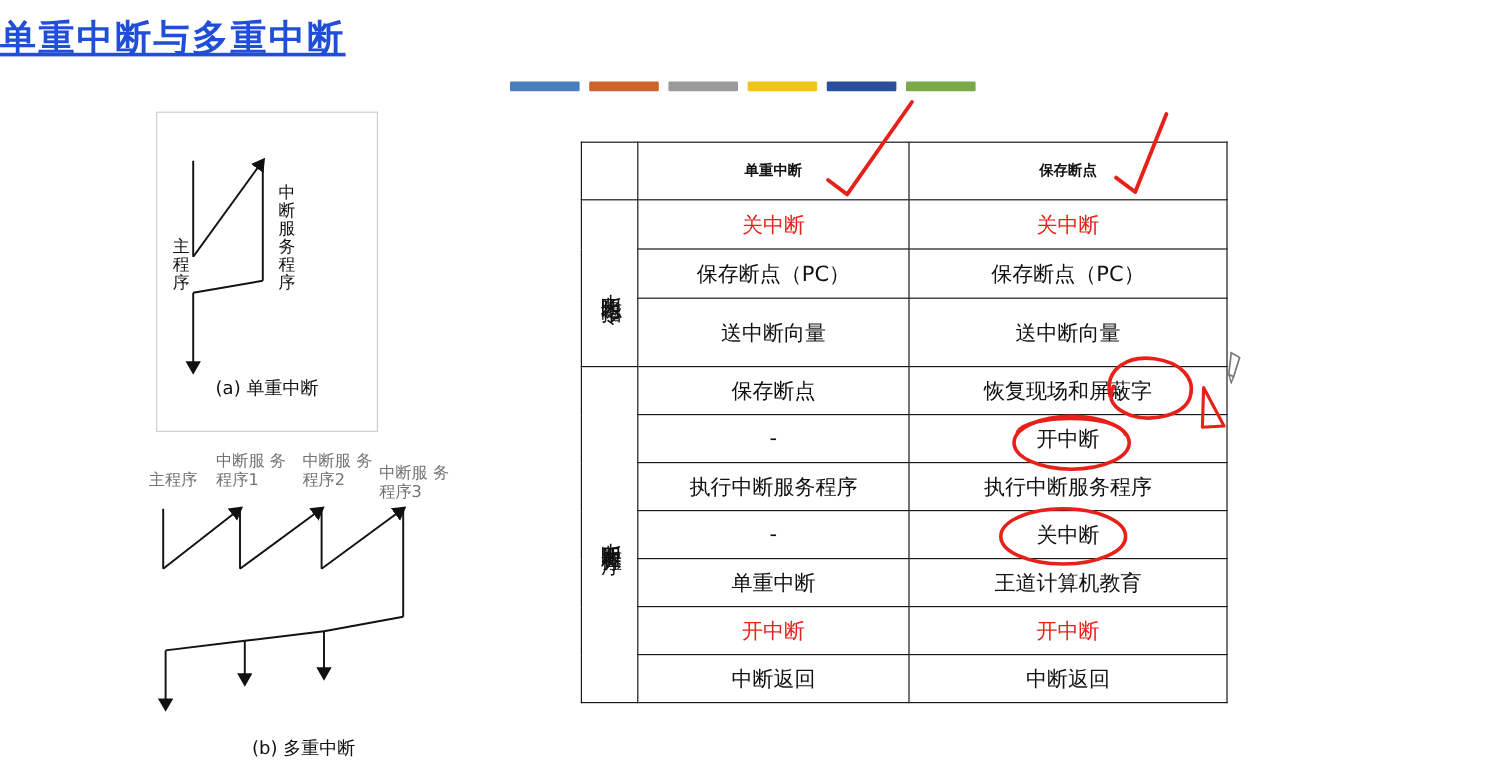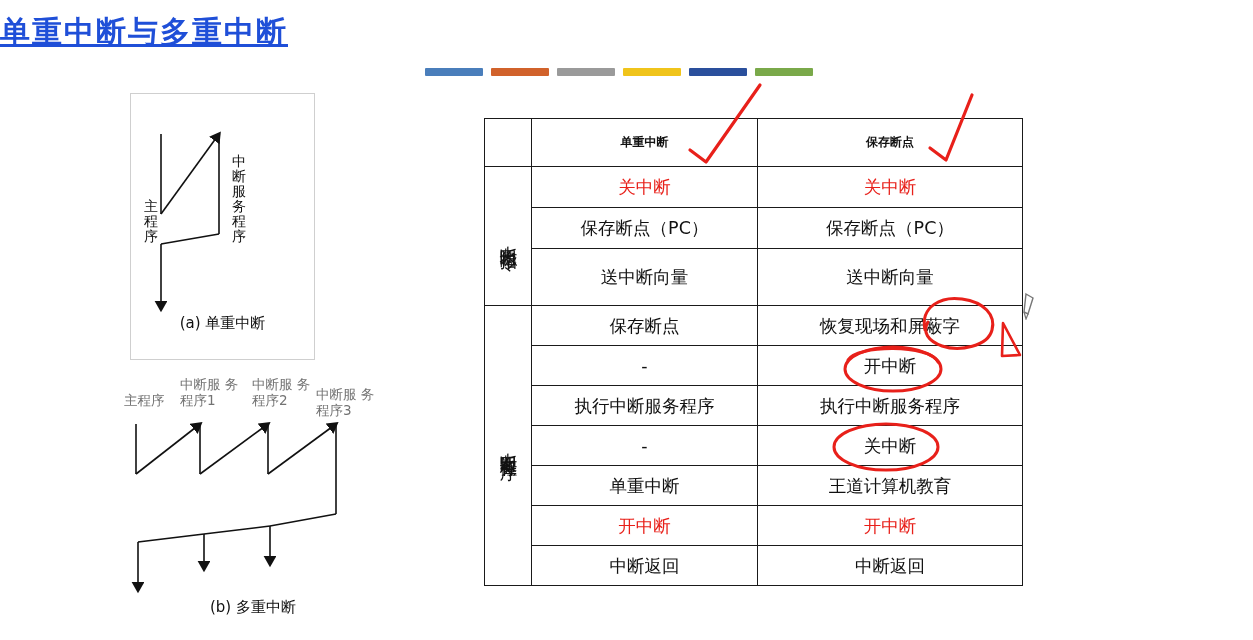--- a/index.html
+++ b/index.html
@@ -151,21 +151,21 @@
     <line x1="150" y1="60" x2="218" y2="10" stroke="#111" stroke-width="1.6" marker-end="url(#arrB)"></line>
     <line x1="218" y1="10" x2="218" y2="100" stroke="#111" stroke-width="1.6"></line>
 
     <line x1="218" y1="100" x2="152" y2="112" stroke="#111" stroke-width="1.6"></line>
     <line x1="152" y1="112" x2="152" y2="150" stroke="#111" stroke-width="1.6" marker-end="url(#arrB)"></line>
     <line x1="152" y1="112" x2="86" y2="120" stroke="#111" stroke-width="1.6"></line>
     <line x1="86" y1="120" x2="86" y2="155" stroke="#111" stroke-width="1.6" marker-end="url(#arrB)"></line>
     <line x1="86" y1="120" x2="20" y2="128" stroke="#111" stroke-width="1.6"></line>
     <line x1="20" y1="128" x2="20" y2="176" stroke="#111" stroke-width="1.6" marker-end="url(#arrB)"></line>
   </svg>
-  <div class="fig-caption" style="left:0;top:228px;">(b) 多重中断</div>
+  <div class="fig-caption" style="left:0;top:244px;">(b) 多重中断</div>
 </div>
 
 <div id="table-wrap">
   <table class="main">
     <tbody>
       <tr>
         <td class="rowlabel"></td>
         <td class="hdr" style="width:225px;">单重中断</td>
         <td class="hdr" style="width:264px;">保存断点</td>
       </tr>

